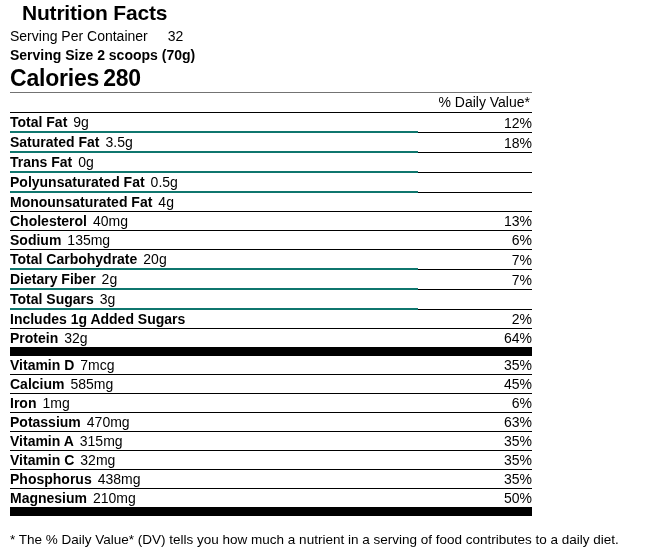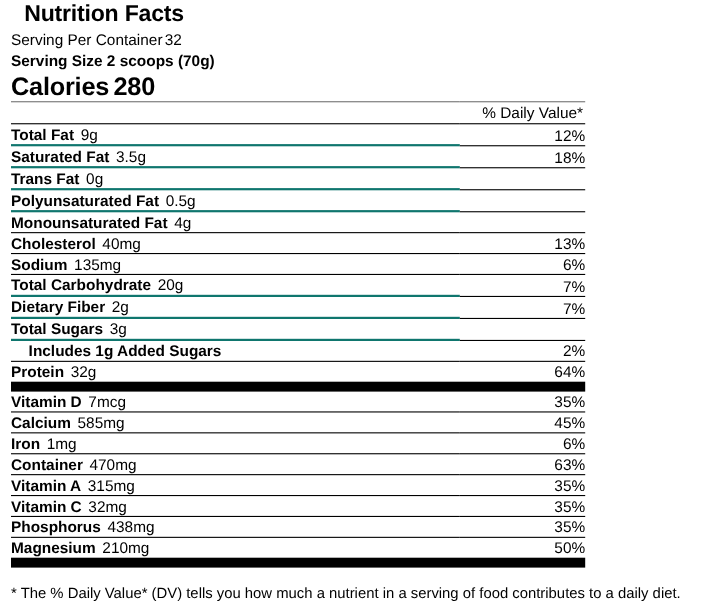--- a/index.html
+++ b/index.html
@@ -38,21 +38,21 @@
     white-space: nowrap;
   }
   .serving-per-container {
     font-size: 14px;
     font-weight: normal;
     line-height: 19px;
     margin-top: 3px;
     white-space: nowrap;
   }
   .serving-per-container .spc-count {
-    margin-left: 2px;
+    margin-left: 20px;
   }
   .serving-size {
     font-size: 14px;
     font-weight: bold;
     line-height: 18px;
     white-space: nowrap;
   }
   .calories-line {
     font-size: 23px;
     font-weight: bold;
@@ -117,21 +117,20 @@
 
   .nutrient-name {
     font-weight: bold;
   }
   .nutrient-amount {
     font-weight: normal;
     margin-left: 6px;
   }
   .all-bold {
     font-weight: bold;
-    margin-left: 16px;
   }
 
   .indent-1 { padding-left: 40px; }
   .indent-2 { padding-left: 43px; }
 
   
   .black-bar {
     height: 9px;
     background: #000000;
     margin: 0 10px;
@@ -244,21 +243,21 @@
         </tr>
         <tr class="rule-full">
           <td class="cell-name"><span class="nutrient-name">Calcium</span><span class="nutrient-amount">585mg</span></td>
           <td class="cell-dv">45%</td>
         </tr>
         <tr class="rule-full">
           <td class="cell-name"><span class="nutrient-name">Iron</span><span class="nutrient-amount">1mg</span></td>
           <td class="cell-dv">6%</td>
         </tr>
         <tr class="rule-full">
-          <td class="cell-name"><span class="nutrient-name">Container</span><span class="nutrient-amount">470mg</span></td>
+          <td class="cell-name"><span class="nutrient-name">Potassium</span><span class="nutrient-amount">470mg</span></td>
           <td class="cell-dv">63%</td>
         </tr>
         <tr class="rule-full">
           <td class="cell-name"><span class="nutrient-name">Vitamin A</span><span class="nutrient-amount">315mg</span></td>
           <td class="cell-dv">35%</td>
         </tr>
         <tr class="rule-full">
           <td class="cell-name"><span class="nutrient-name">Vitamin C</span><span class="nutrient-amount">32mg</span></td>
           <td class="cell-dv">35%</td>
         </tr>

